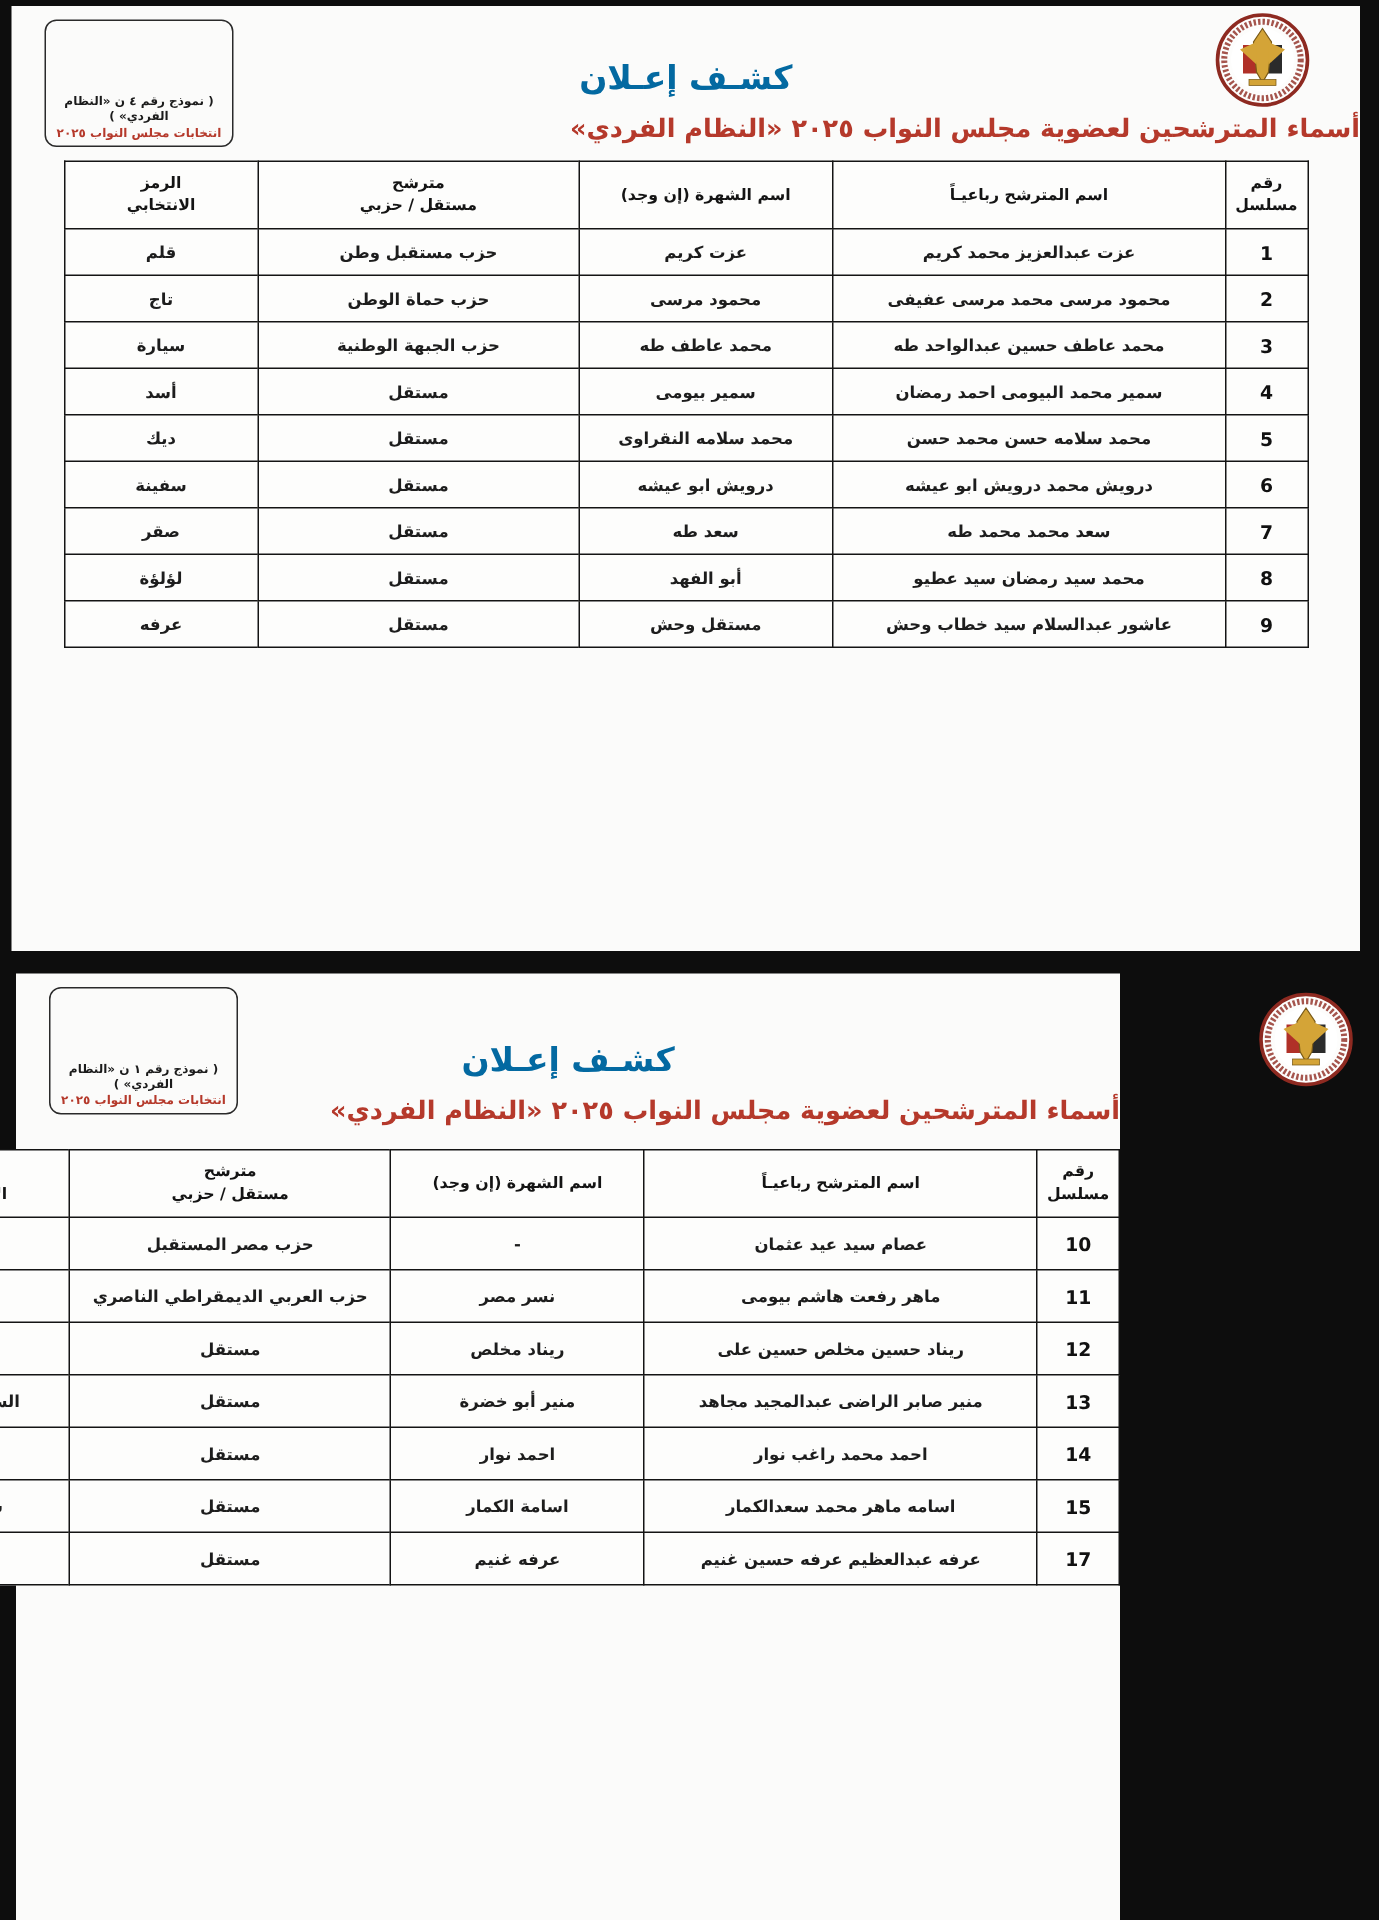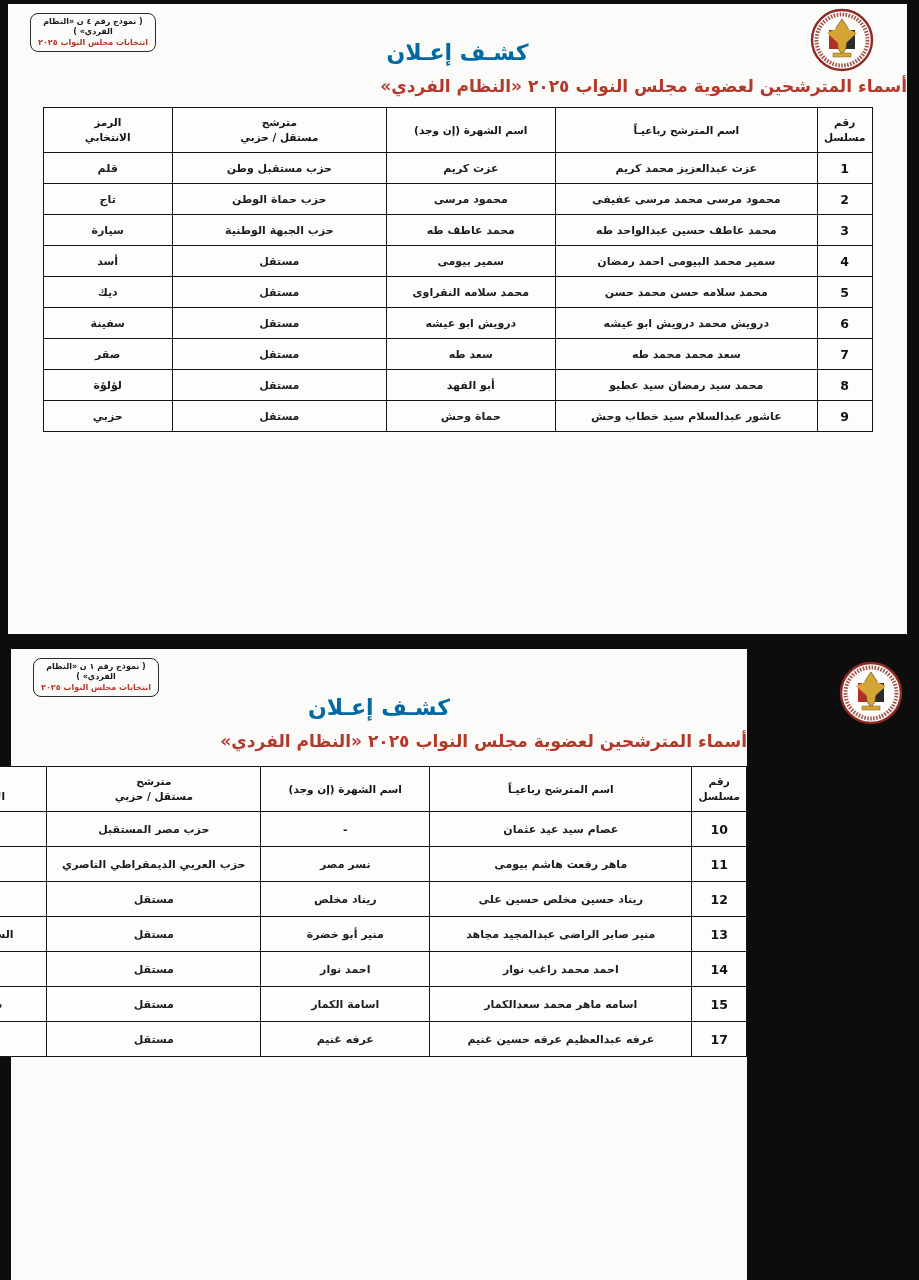--- a/index.html
+++ b/index.html
@@ -10,21 +10,21 @@
   }
   .page{position:absolute;background:#fbfbfa;direction:rtl;}
   #page1{left:8px;top:4px;width:899px;height:630px;}
   #page2{left:11px;top:649px;width:736px;height:631px;}
 
   .form-box{
     position:absolute;left:22px;top:9px;width:116px;
     border:1.2px solid #2a2a2a;border-radius:8px;
     padding:3px 4px;text-align:center;direction:rtl;
   }
-  .form-box .l1{font-size:8px;font-weight:bold;color:#1b1b1b;line-height:1.3;}
+  .form-box .l1{font-size:8px;font-weight:bold;color:#1b1b1b;line-height:1.3;margin-top:46px;}
   .form-box .l2{font-size:8px;font-weight:bold;line-height:1.3;}
 
   .seal{position:absolute;width:64px;height:64px;}
   #page1 .seal{left:802px;top:4px;}
   #page2 .seal{left:828px;top:12px;}
 
   .title{margin:0;text-align:center;font-size:22px;font-weight:bold;color:#0369a1;}
   #page1 .title{padding-top:36px;}
   #page2 .title{padding-top:46px;}
   .subtitle{text-align:right;font-size:17px;font-weight:bold;margin-top:11px;}
@@ -148,23 +148,23 @@
         <tr>
           <td class="c-serial">8</td>
           <td class="c-name">محمد سيد رمضان سيد عطيو</td>
           <td class="c-known">أبو الفهد</td>
           <td class="c-affiliation">مستقل</td>
           <td class="c-symbol">لؤلؤة</td>
         </tr>
         <tr>
           <td class="c-serial">9</td>
           <td class="c-name">عاشور عبدالسلام سيد خطاب وحش</td>
-          <td class="c-known">حماة وحش</td>
-          <td class="c-affiliation">مستقل</td>
-          <td class="c-symbol">حزبي</td>
+          <td class="c-known">مستقل وحش</td>
+          <td class="c-affiliation">مستقل</td>
+          <td class="c-symbol">عرفه</td>
         </tr>
       </tbody>
   </table>
 </div>
 
 <div class="page" id="page2">
   <div class="form-box">
     <div class="l1">( نموذج رقم ١ ن «النظام الفردي» )</div>
     <div class="l2 red" style="color: rgb(181, 57, 43);">انتخابات مجلس النواب ٢٠٢٥</div>
   </div>

